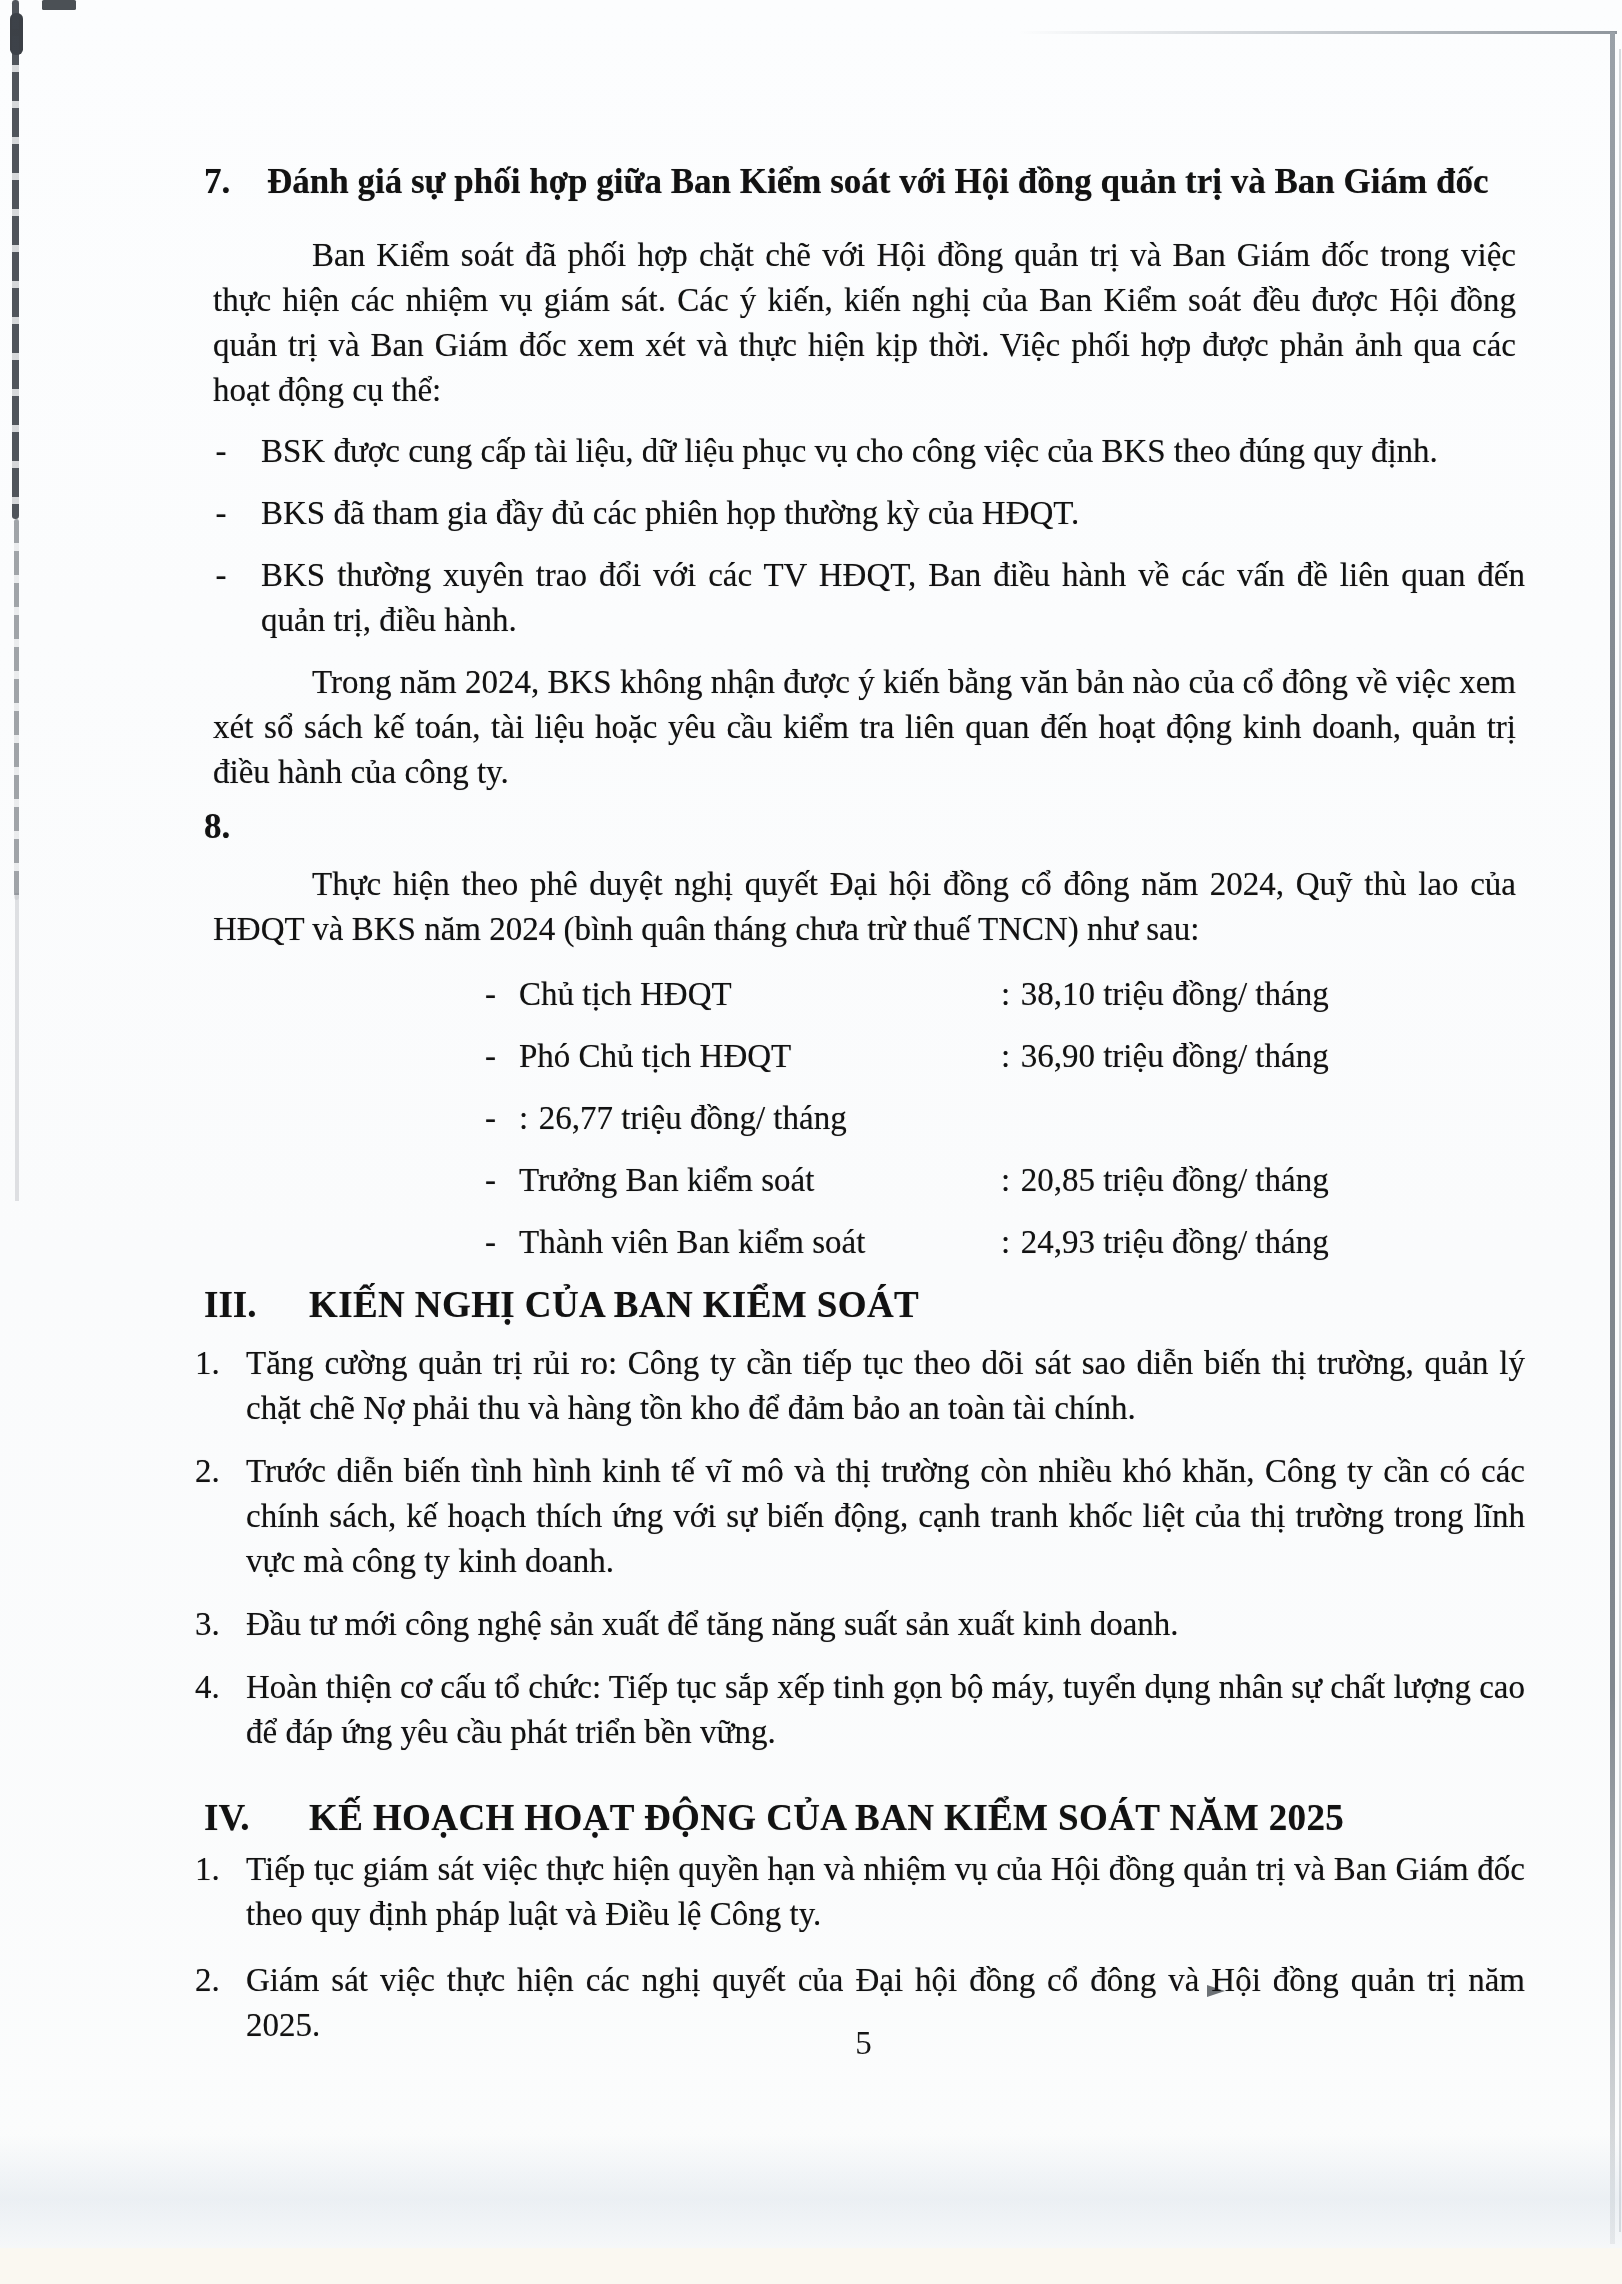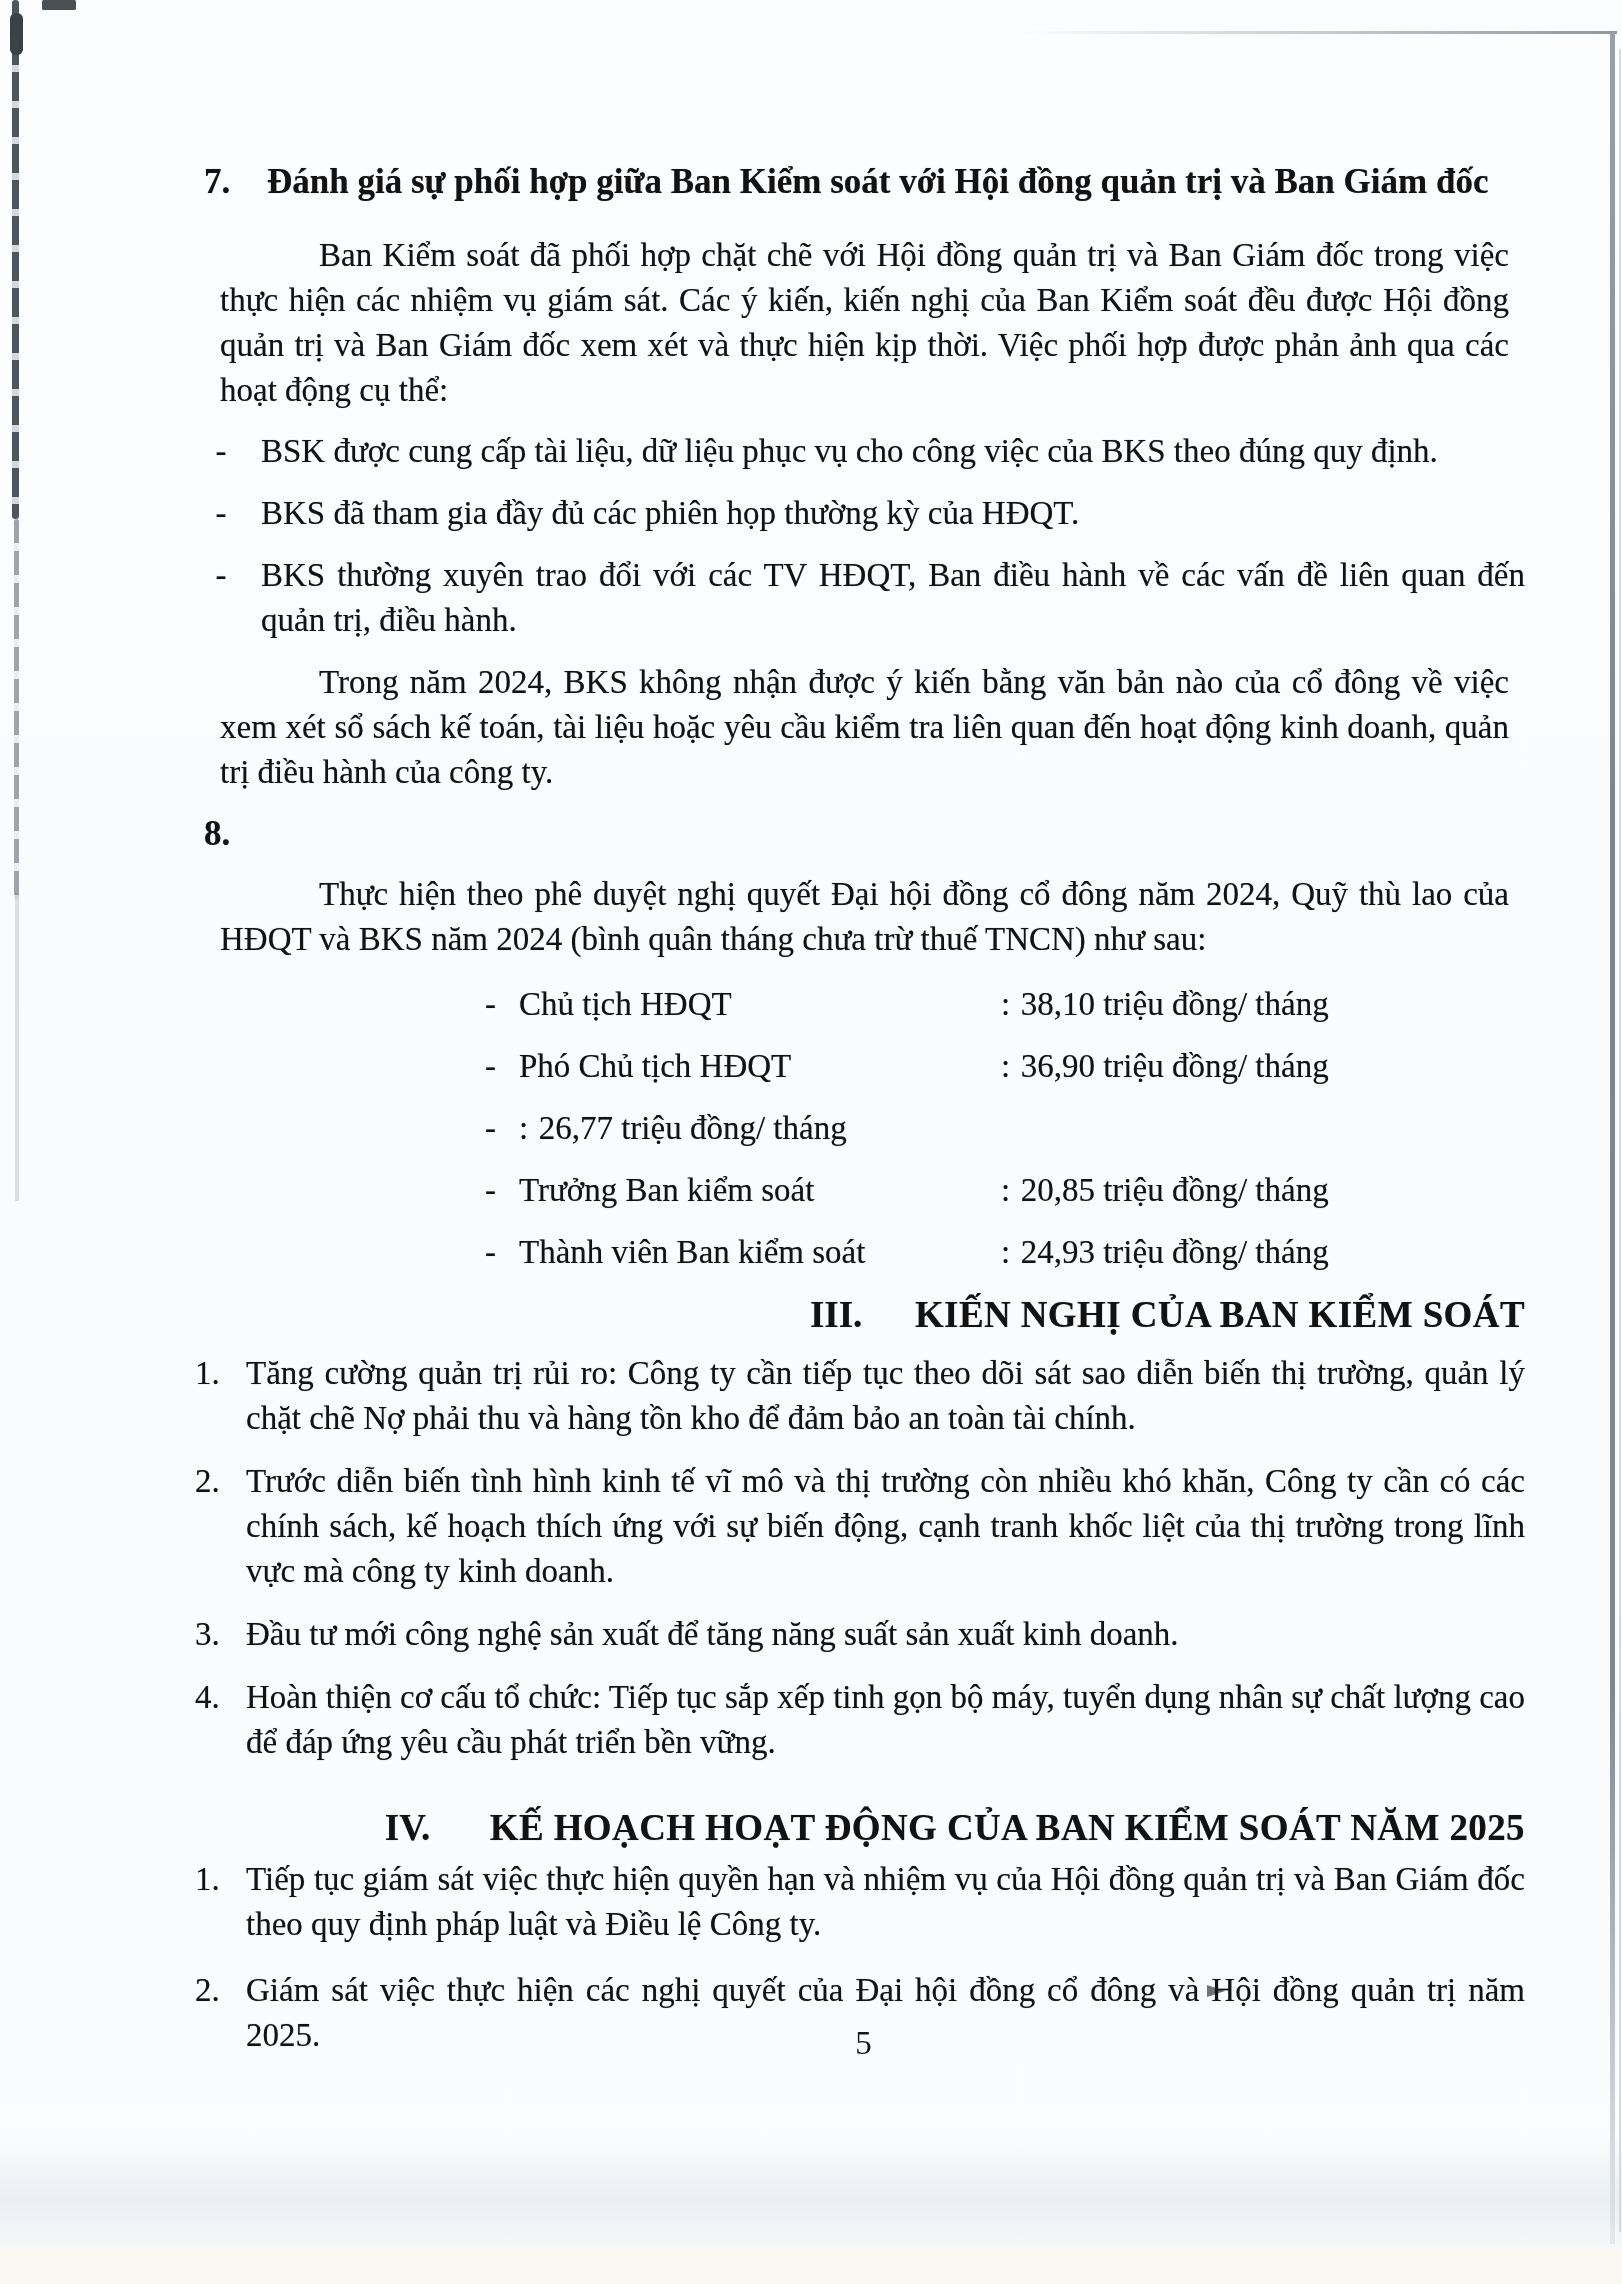--- a/index.html
+++ b/index.html
@@ -31,23 +31,23 @@
   .scan-arrow{position:absolute;left:1207px;top:1985px;width:0;height:0;
     border-left:18px solid #4a4f54;border-top:6.5px solid transparent;border-bottom:6.5px solid transparent;opacity:.8;}
   
   .content{
     position:absolute;left:204px;top:159px;width:1321px;
     font-size:33px;line-height:45px;
     text-shadow:0 0 0.8px rgba(10,10,10,.45);
   }
   .h{display:flex;font-weight:bold;font-size:35px;}
   .h .hnum{flex:none;width:63px;}
-  .h.roman{font-size:37px;letter-spacing:0.4px;justify-content:flex-end;}
+  .h.roman{font-size:37px;letter-spacing:0.4px;}
   .h.roman .hnum{width:105px;letter-spacing:0;}
-  .para{margin:16px;text-align:justify;text-indent:99px;}
+  .para{margin:9px;text-align:justify;text-indent:99px;}
   .sec7-head{margin-bottom:29px;}
   .p1{margin-bottom:16px;}
   ul.bullets{list-style:none;margin:0;padding:0;}
   ul.bullets li{position:relative;padding-left:57px;text-align:justify;margin-bottom:17px;}
   ul.bullets .dash{position:absolute;left:11.4px;top:0;}
   .sec8-head{margin-top:8px;margin-bottom:13px;}
   .p3{margin-bottom:19.5px;}
   .salary{margin:0;}
   .salary .row{display:flex;padding-left:281px;margin-bottom:17px;white-space:nowrap;}
   .salary .dash{flex:none;width:34px;}

